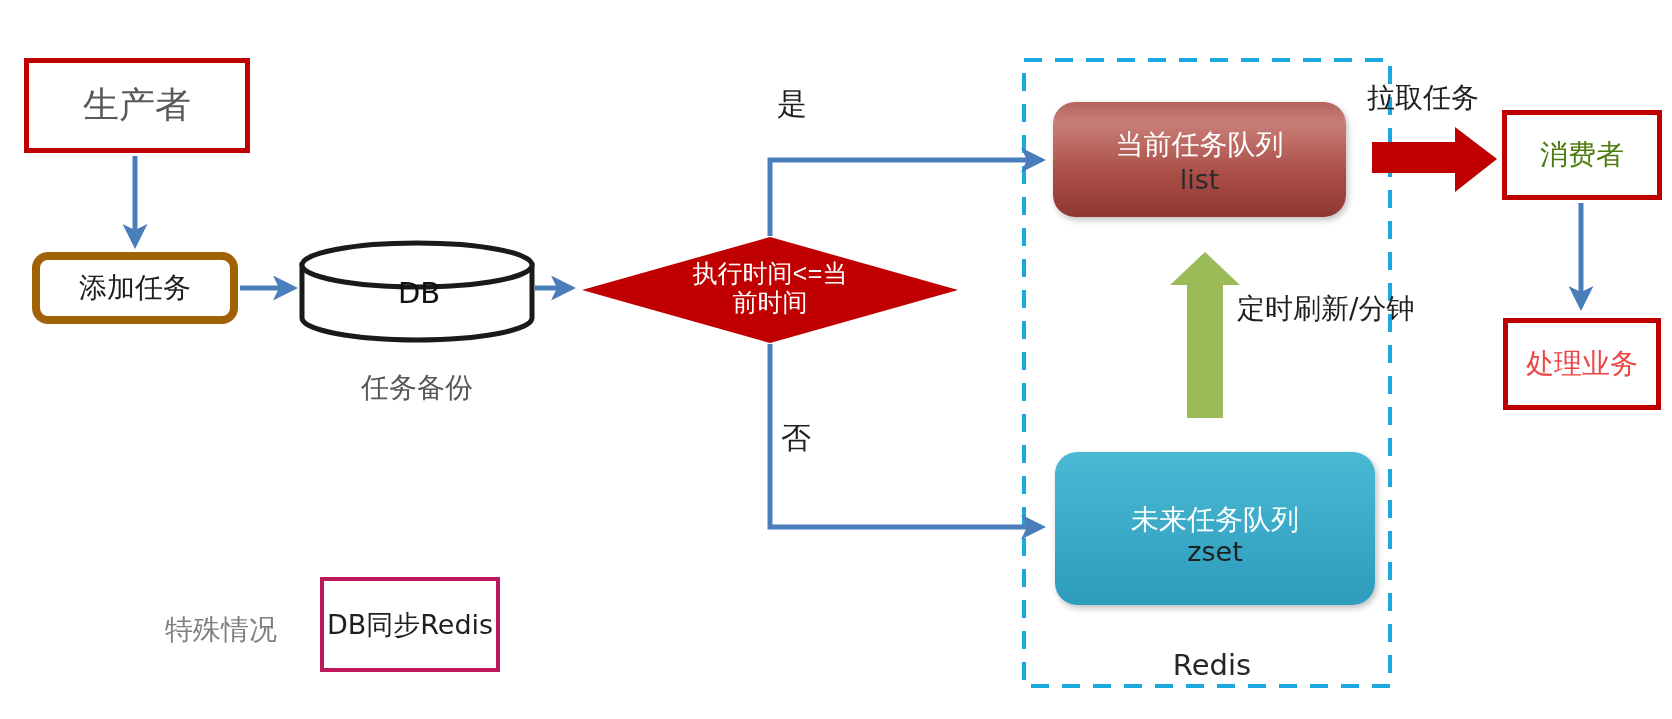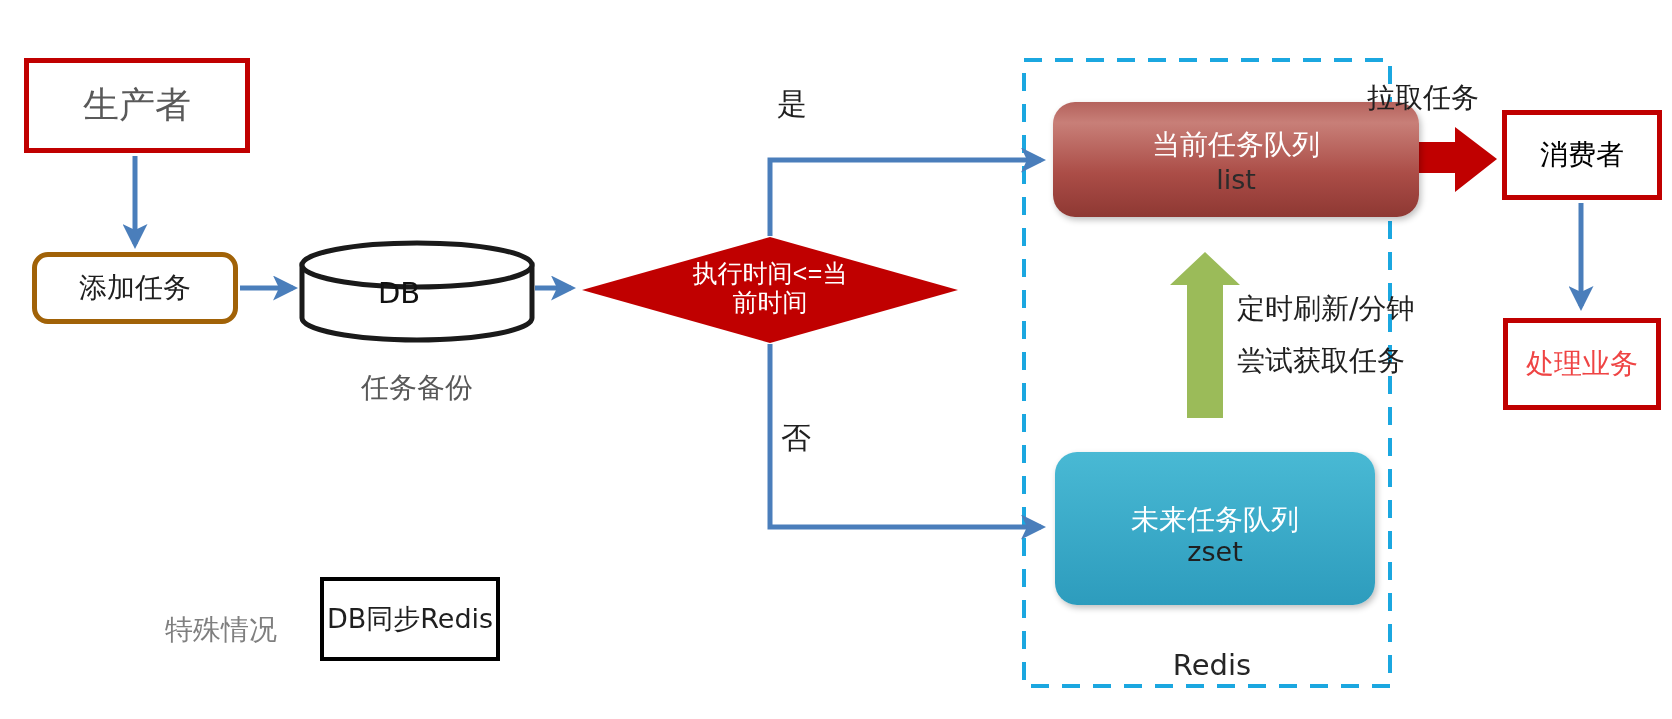--- a/index.html
+++ b/index.html
@@ -7,56 +7,56 @@
     position:relative;
     width:1672px;height:719px;
     background:#ffffff;
     font-family:"DejaVu Sans","Liberation Sans",sans-serif;
     overflow:hidden;
   }
   svg.layer{position:absolute;left:0;top:0;z-index:1;}
   .node,.lbl{position:absolute;z-index:2;box-sizing:border-box;display:flex;align-items:center;justify-content:center;text-align:center;}
 
   .producer{left:24px;top:58px;width:226px;height:95px;border:5px solid #C00000;color:#595959;font-size:36px;}
-  .add-task{left:32px;top:252px;width:206px;height:72px;border:5px solid #a16207;border-radius:16px;color:#1f1f1f;font-size:28px;}
-  .db-label{left:284px;top:268px;width:230px;height:50px;color:#111111;font-size:29px;}
+  .add-task{left:32px;top:252px;width:206px;height:72px;border:8px solid #a16207;border-radius:16px;color:#1f1f1f;font-size:28px;}
+  .db-label{left:304px;top:268px;width:230px;height:50px;color:#111111;font-size:29px;}
   .db-caption{left:332px;top:372px;width:170px;height:32px;color:#595959;font-size:28px;}
 
   .decision-text{left:620px;top:258px;width:300px;height:64px;flex-direction:column;color:#ffffff;font-size:25px;line-height:29px;font-family:Liberation Mono, monospace;}
   .yes-label{left:772px;top:86px;width:40px;height:36px;color:#1f1f1f;font-size:30px;}
   .no-label{left:776px;top:420px;width:40px;height:36px;color:#1f1f1f;font-size:30px;}
 
   .current-queue{
-    left:1053px;top:102px;width:366px;height:115px;border-radius:22px;
+    left:1053px;top:102px;width:293px;height:115px;border-radius:22px;
     background:linear-gradient(180deg,#b4625c 0%,#c87f78 18%,#ab4d47 62%,#8e3833 100%);
     box-shadow:2px 3px 6px rgba(0,0,0,0.25);
     flex-direction:column;gap:1px;padding-top:4px;
   }
   .current-queue .q-title{color:#ffffff;font-size:28px;line-height:36px;}
   .current-queue .q-sub{color:#2b2b2b;font-size:27px;line-height:32px;}
 
   .future-queue{
     left:1055px;top:452px;width:320px;height:153px;border-radius:22px;
     background:linear-gradient(180deg,#49b9d4 0%,#2d9cbd 100%);
     box-shadow:2px 3px 6px rgba(0,0,0,0.25);
     flex-direction:column;padding-top:12px;
   }
   .future-queue .q-title{color:#ffffff;font-size:28px;line-height:34px;}
   .future-queue .q-sub{color:#1f1f1f;font-size:27px;line-height:30px;}
 
   .redis-label{left:1117px;top:648px;width:190px;height:34px;color:#262626;font-size:29px;}
   .pull-task{left:1358px;top:82px;width:130px;height:32px;color:#1f1f1f;font-size:28px;}
-  .consumer{left:1502px;top:110px;width:160px;height:90px;border:5px solid #C00000;color:#000000;font-size:28px;}
+  .consumer{left:1502px;top:110px;width:160px;height:90px;border:5px solid #C00000;color:#4d7c0f;font-size:28px;}
   .process{left:1503px;top:318px;width:158px;height:92px;border:5px solid #C00000;color:#ef4444;font-size:28px;}
 
   .refresh1{left:1237px;top:292px;width:200px;height:34px;justify-content:flex-start;color:#1f1f1f;font-size:28px;white-space:nowrap;}
   .refresh2{left:1237px;top:344px;width:200px;height:34px;justify-content:flex-start;color:#1f1f1f;font-size:28px;white-space:nowrap;}
 
   .special-case{left:156px;top:613px;width:130px;height:34px;color:#7f7f7f;font-size:28px;}
-  .db-sync{left:320px;top:577px;width:180px;height:84px;border:4px solid #000000;color:#1f1f1f;font-size:27px;}
+  .db-sync{left:320px;top:577px;width:180px;height:95px;border:4px solid #be185d;color:#1f1f1f;font-size:27px;}
 </style>
 </head>
 <body>
 
 <div class="canvas">
 
   <svg class="layer" width="1672" height="719" viewBox="0 0 1672 719">
     <defs>
       <marker id="arrblue" viewBox="0 0 5 5" markerWidth="5" markerHeight="5" refX="4" refY="2.5" orient="auto" markerUnits="strokeWidth">
         <path d="M0,0 L5,2.5 L0,5 L1.2,2.5 Z" fill="#4A7EBB"></path>
@@ -117,21 +117,20 @@
 
   <div class="node consumer">
     <span>消费者</span>
   </div>
 
   <div class="node process">
     <span>处理业务</span>
   </div>
 
   <div class="lbl refresh1">定时刷新/分钟</div>
-  <div class="lbl refresh2">尝试获取任务</div>
 
   <div class="lbl special-case">特殊情况</div>
 
   <div class="node db-sync">
     <span>DB同步Redis</span>
   </div>
 
 </div>
 
 </body></html>

